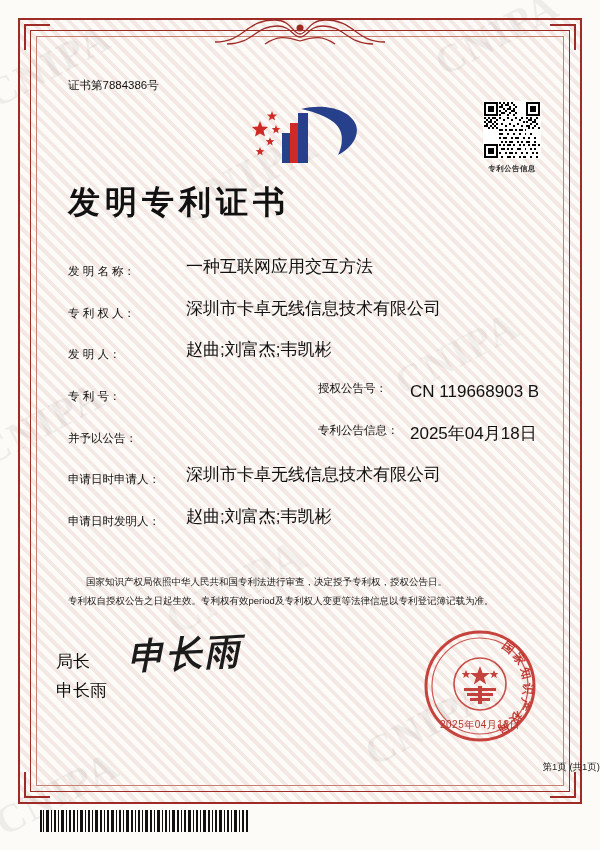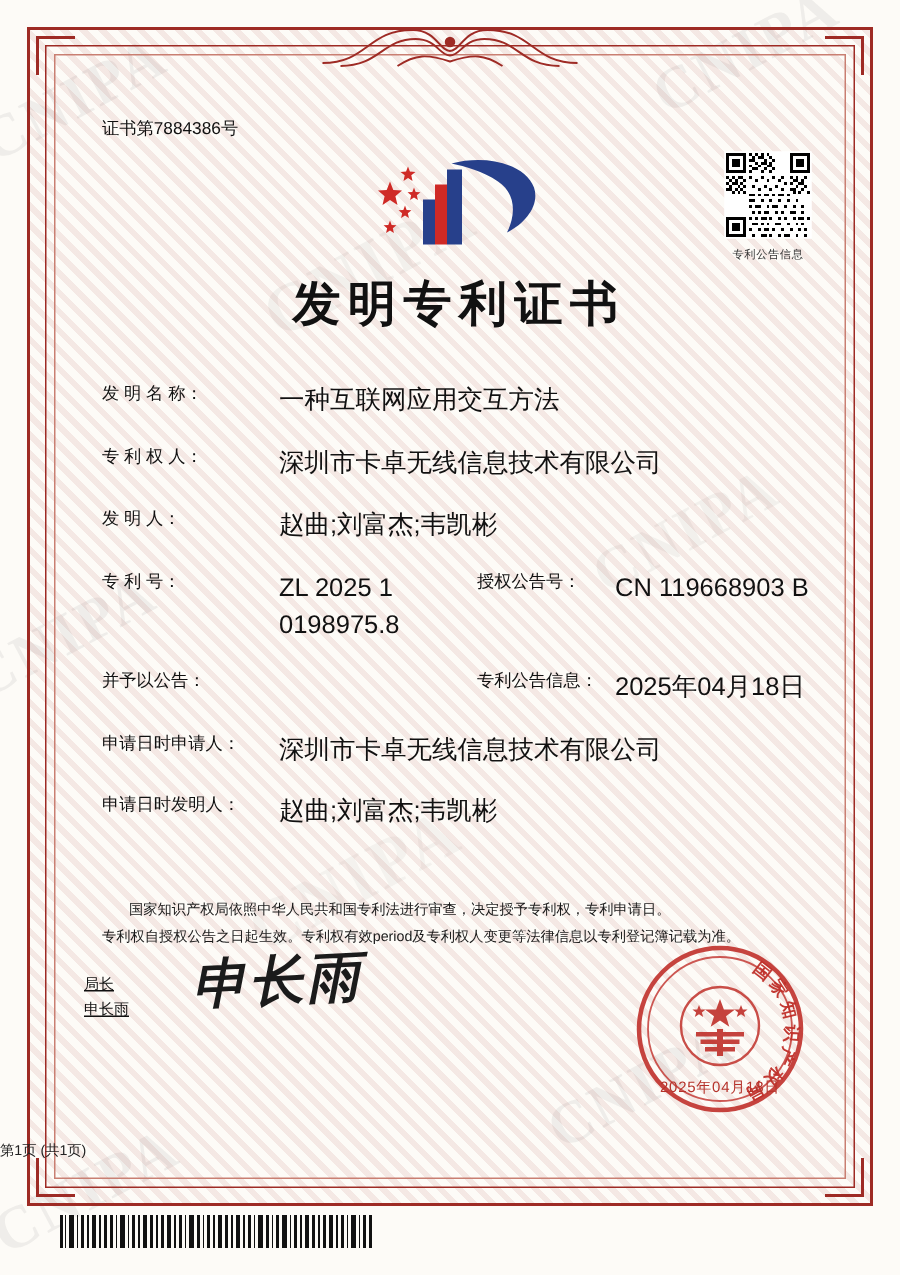--- a/index.html
+++ b/index.html
@@ -108,36 +108,38 @@
     width: 58px; height: 58px;
     margin: 0 auto;
     background-color: #fff;
     border: 1px solid #fff;
   }
   .qr-cap {
     font-size: 7.5px;
     color: #333;
     margin-top: 3px;
     letter-spacing: 0.4px;
+    font-weight: bold;
   }
 
   .doc-title {
-    text-align: center;
+    text-align: left;
     font-family: "Liberation Serif", serif;
     font-weight: bold;
     font-size: 32px;
     letter-spacing: 5px;
     color: #111;
     margin: 6px 0 30px 0;
   }
 
   .row {
     display: flex;
     margin-bottom: 17px;
     line-height: 1.45;
+    align-items: flex-end;
   }
   .row .lbl {
     flex: 0 0 118px;
     font-size: 11.5px;
     color: #111;
   }
   .row .val {
     flex: 1 1 auto;
     font-size: 17px;
     color: #111;
@@ -163,24 +165,23 @@
   .legal p { margin: 0; }
   .legal .indent { text-indent: 18px; }
 
   
   .sig-block {
     position: absolute;
     left: 56px; top: 648px;
     width: 300px;
   }
   .sig-label {
-    font-size: 10px;
+    font-size: 17px;
     line-height: 1.7;
     color: #111;
-    text-decoration: underline;
   }
   .sig-script {
     position: absolute;
     left: 72px; top: -18px;
     font-family: "Liberation Serif", serif;
     font-style: italic;
     font-weight: bold;
     font-size: 36px;
     color: #1b1b1b;
     letter-spacing: 2px;
@@ -199,21 +200,21 @@
     width: 126px;
     text-align: center;
     font-size: 10px;
     color: #b5322a;
     letter-spacing: 0.5px;
   }
 
   .page-no {
     position: absolute;
     left: 0; right: 0; bottom: 76px;
-    text-align: left;
+    text-align: right;
     font-size: 9.5px;
     color: #222;
   }
 
   
   .barcode {
     position: absolute;
     left: 40px; bottom: 18px;
     width: 210px; height: 22px;
   }
@@ -428,21 +429,20 @@
 
 
     <div class="row">
       <div class="lbl">发 明 人：</div>
       <div class="val">赵曲;刘富杰;韦凯彬</div>
     </div>
 
     <div class="row two-col">
       <div class="col">
         <div class="lbl">专 利 号：</div>
-        <div class="val">ZL 2025 1 0198975.8</div>
       </div>
       <div class="col right">
         <div class="lbl">授权公告号：</div>
         <div class="val">CN 119668903 B</div>
       </div>
     </div>
 
     <div class="row two-col">
       <div class="col">
         <div class="lbl">并予以公告：</div>
@@ -457,21 +457,21 @@
       <div class="lbl small-label">申请日时申请人：</div>
       <div class="val">深圳市卡卓无线信息技术有限公司</div>
     </div>
 
     <div class="row">
       <div class="lbl small-label">申请日时发明人：</div>
       <div class="val">赵曲;刘富杰;韦凯彬</div>
     </div>
 
     <div class="legal">
-      <p class="indent">国家知识产权局依照中华人民共和国专利法进行审查，决定授予专利权，专利申请日。</p>
+      <p class="indent">国家知识产权局依照中华人民共和国专利法进行审查，决定授予专利权，授权公告日。</p>
       <p>专利权自授权公告之日起生效。专利权有效period及专利权人变更等法律信息以专利登记簿记载为准。</p>
     </div>
   </div>
 
   <div class="sig-block">
     <div class="sig-label">局长</div>
     <div class="sig-label">申长雨</div>
     <div class="sig-script">申长雨</div>
   </div>
 

